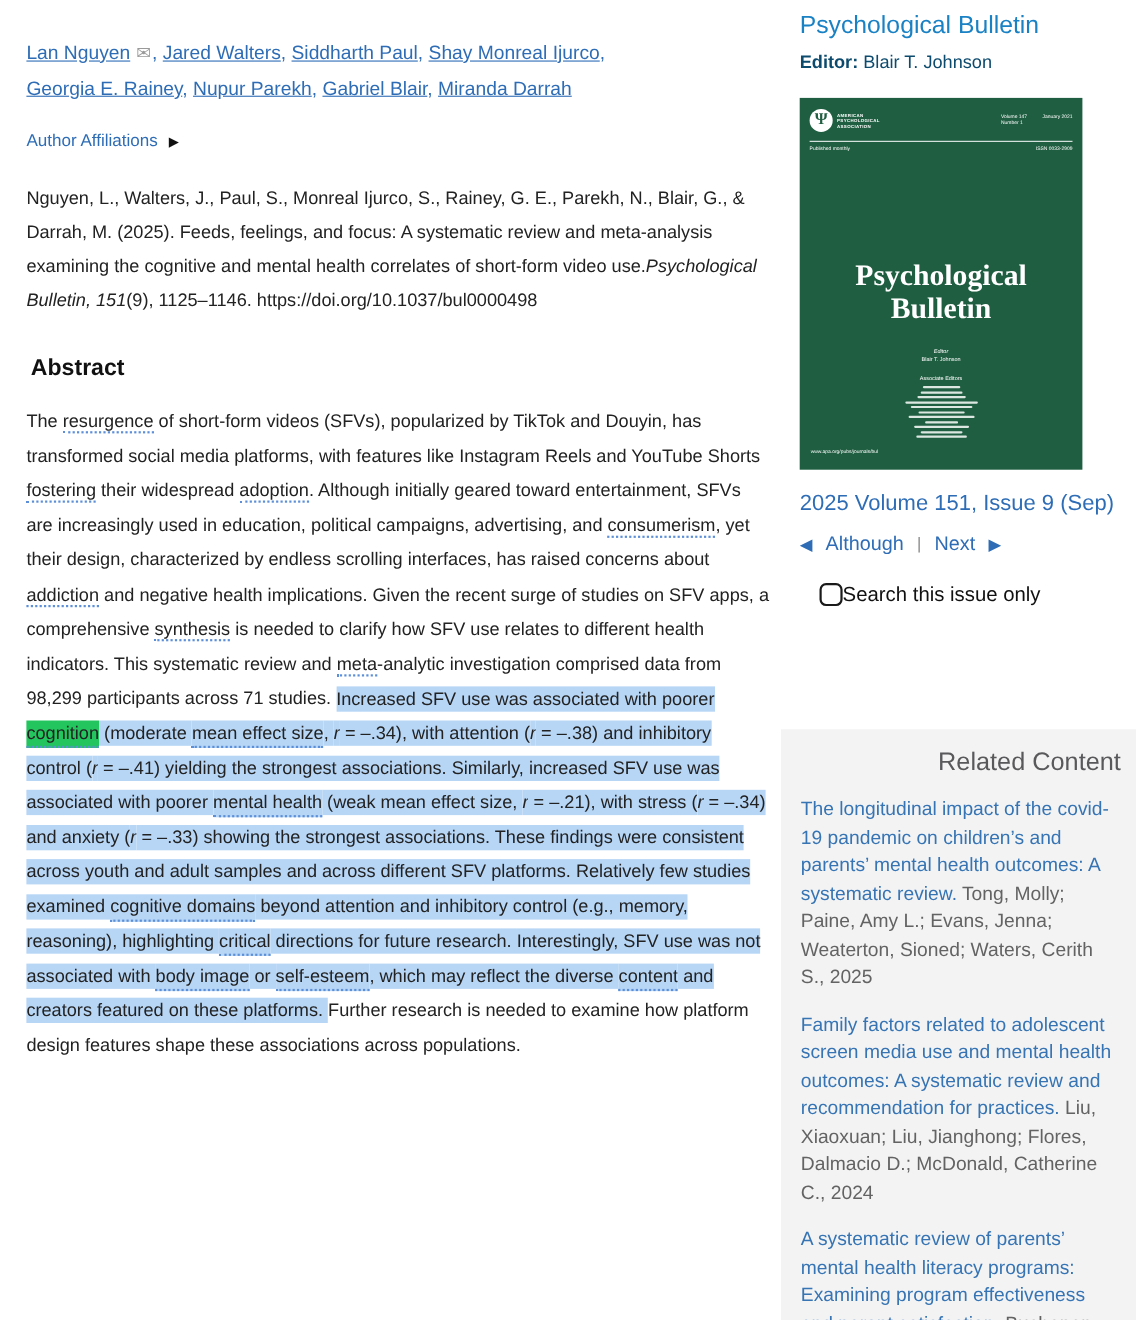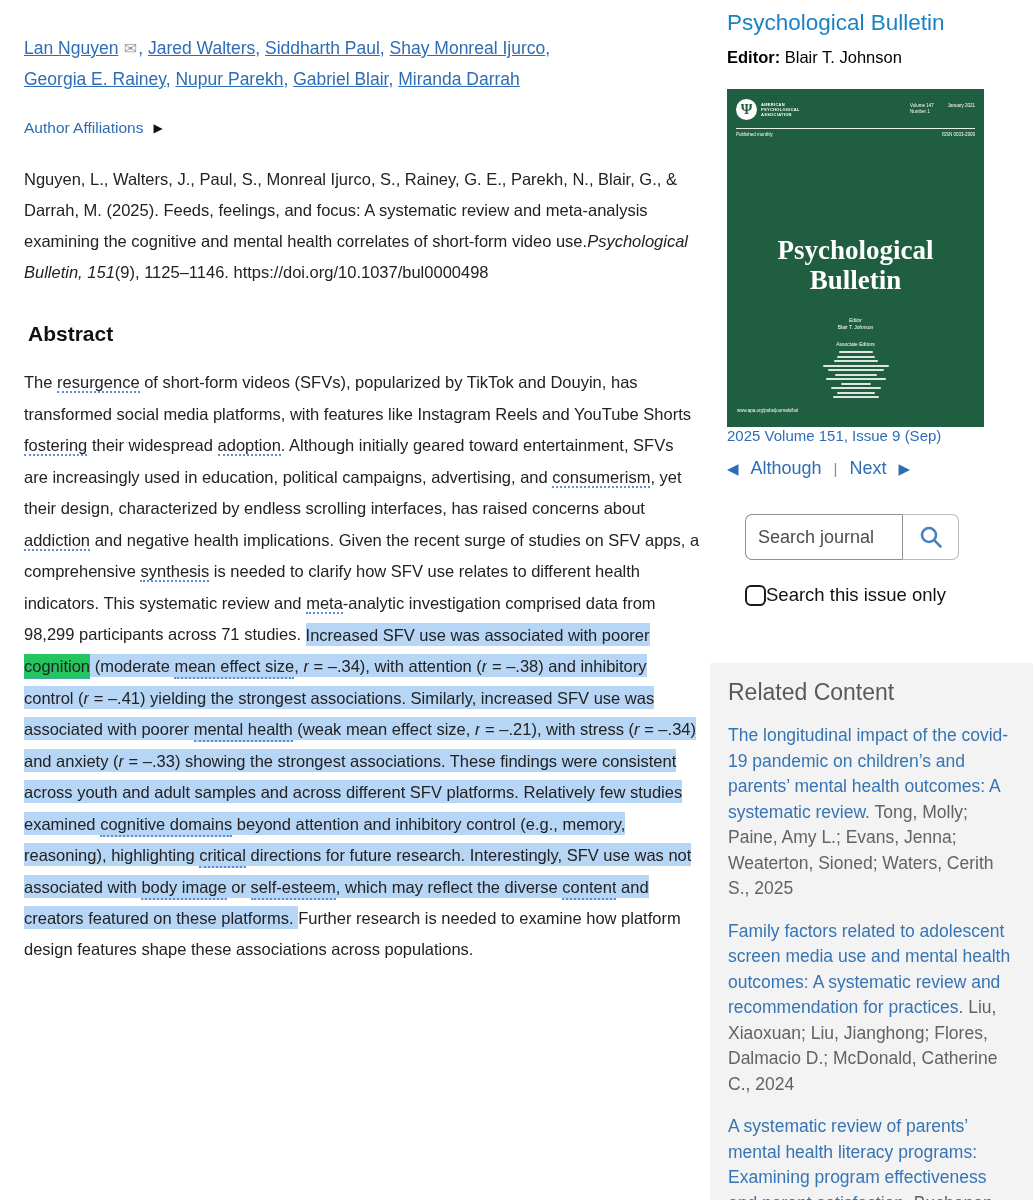--- a/index.html
+++ b/index.html
@@ -20,21 +20,21 @@
   .abstract-heading { margin-top:34px; margin-left:4px; font-size:21px; font-weight:bold; color:#111; }
   .abstract { margin-top:21px; width:676px; font-size:16.5px; line-height:31.5px; color:#222; }
   .it { font-style:italic; }
   .term { border-bottom:2px dotted #5d8fd8; cursor:pointer; }
   .sel { background:#b7d6f6; padding:2.5px 0; }
   .grn { background:#22c55e; }
 
   
   .sidebar { position:absolute; left:727px; top:10px; width:290px; }
   .journal-title { font-size:22.5px; color:#1a82c4; cursor:pointer; }
-  .editor-line { margin-top:12px; font-size:16.5px; color:#000000; }
+  .editor-line { margin-top:12px; font-size:16.5px; color:#0c4a6e; }
   .editor-line b { font-weight:bold; }
 
   .cover { margin-top:22px; width:257px; height:338px; background:#1f5e41; color:#fff;
            position:relative; padding:10px 9px; cursor:pointer; }
   .cover-toprow { display:flex; justify-content:space-between; align-items:flex-start; }
   .cover-logo-wrap { display:flex; gap:4px; align-items:flex-start; }
   .apa-logo { width:21px; height:21px; border-radius:50%; background:#fff; color:#1f5e41;
               font-size:15px; line-height:21px; text-align:center; font-family:"Liberation Serif",serif; font-weight:bold;}
   .assoc-txt { font-size:4px; line-height:5px; font-weight:bold; letter-spacing:0.3px; padding-top:3px;}
   .cover-vol { text-align:left; font-size:4.5px; line-height:6px; padding-top:4px;}
@@ -43,42 +43,42 @@
   .cover-subrow { display:flex; justify-content:space-between; font-size:4.5px; }
   .cover-title { margin-top:98px; text-align:center; font-family:"Liberation Serif", serif;
                  font-weight:bold; font-size:27px; line-height:30px; }
   .cover-ed { margin-top:22px; text-align:center; font-size:5px; line-height:7px; }
   .cover-ed .lbl { font-style:italic; }
   .cover-assoc-label { margin-top:10px; text-align:center; font-size:5px; }
   .name-bars { margin-top:4px; display:flex; flex-direction:column; align-items:center; gap:2.5px; }
   .name-bar { height:2px; background:#ffffff; opacity:.85; border-radius:1px; }
   .cover-url { position:absolute; left:10px; bottom:14px; font-size:4.5px; }
 
-  .issue-link { font-size:15px; color:#2e6db6; cursor:pointer; }
+  .issue-link { margin-top:20px; font-size:20px; color:#2e6db6; cursor:pointer; }
   .prevnext { margin-top:14px; display:flex; align-items:center; gap:12px; font-size:18px; color:#2e6db6; }
   .pn-arrow { font-size:15px; color:#2e6db6; }
   .pn-sep { color:#8a8a8a; font-size:15px; }
   .pn-link { cursor:pointer; }
 
   .search-group { margin-top:35px; margin-left:18px; display:flex; width:214px; height:46px; }
   .search-input { width:157px; height:46px; border:1.5px solid #8f8f8f; border-right:none;
                   border-radius:7px 0 0 7px; padding:0 12px; font-size:18px; color:#333;
                   font-family:"Liberation Sans",sans-serif; outline:none; }
   .search-input::placeholder { color:#4d4d4d; opacity:1; }
   .search-btn { width:57px; height:46px; background:#fff; border:1.5px solid #b9b9b9;
                 border-left:1.5px solid #8f8f8f; border-radius:0 7px 7px 0; cursor:pointer;
                 display:flex; align-items:center; justify-content:center; }
   .checkbox-row { margin-top:24px; margin-left:18px; display:flex; align-items:center; }
   .checkbox { width:21px; height:21px; border:2px solid #1a1a1a; border-radius:6px; background:#fff; cursor:pointer; }
   .checkbox-label { font-size:18.5px; color:#111; }
 
   
   .related { position:absolute; left:710px; top:663px; width:323px; height:537px;
              background:#f3f3f4; padding:16px 14px 10px 18px; }
-  .related-heading { font-size:23px; color:#59595b; }
+  .related-heading { font-size:23px; color:#59595b;text-align:right; }
   .related-item { margin-top:17px; font-size:17.5px; line-height:25.5px; }
   .related-link { color:#3674b3; cursor:pointer; }
   .related-authors { color:#636363; }
 </style>
 </head>
 <body>
 
 <div class="page">
 
   <div class="main">
@@ -148,29 +148,20 @@
     <div class="issue-link">2025 Volume 151, Issue 9 (Sep)</div>
 
     <div class="prevnext">
       <span class="pn-arrow">◀</span>
       <span class="pn-link">Although</span>
       <span class="pn-sep">|</span>
       <span class="pn-link">Next</span>
       <span class="pn-arrow">▶</span>
     </div>
 
-    <div class="search-group">
-      <input class="search-input" type="text" placeholder="Search journal" style="">
-      <button class="search-btn">
-        <svg width="26" height="26" viewBox="0 0 26 26">
-          <circle cx="11" cy="11" r="7" fill="none" stroke="#4a7fc1" stroke-width="2.6"></circle>
-          <line x1="16.2" y1="16.2" x2="22.5" y2="22.5" stroke="#4a7fc1" stroke-width="2.6" stroke-linecap="round"></line>
-        </svg>
-      </button>
-    </div>
 
     <div class="checkbox-row">
       <div class="checkbox"></div>
       <div class="checkbox-label">Search this issue only</div>
     </div>
   </div>
 
   <div class="related">
     <div class="related-heading">Related Content</div>
     <div id="related-list">

